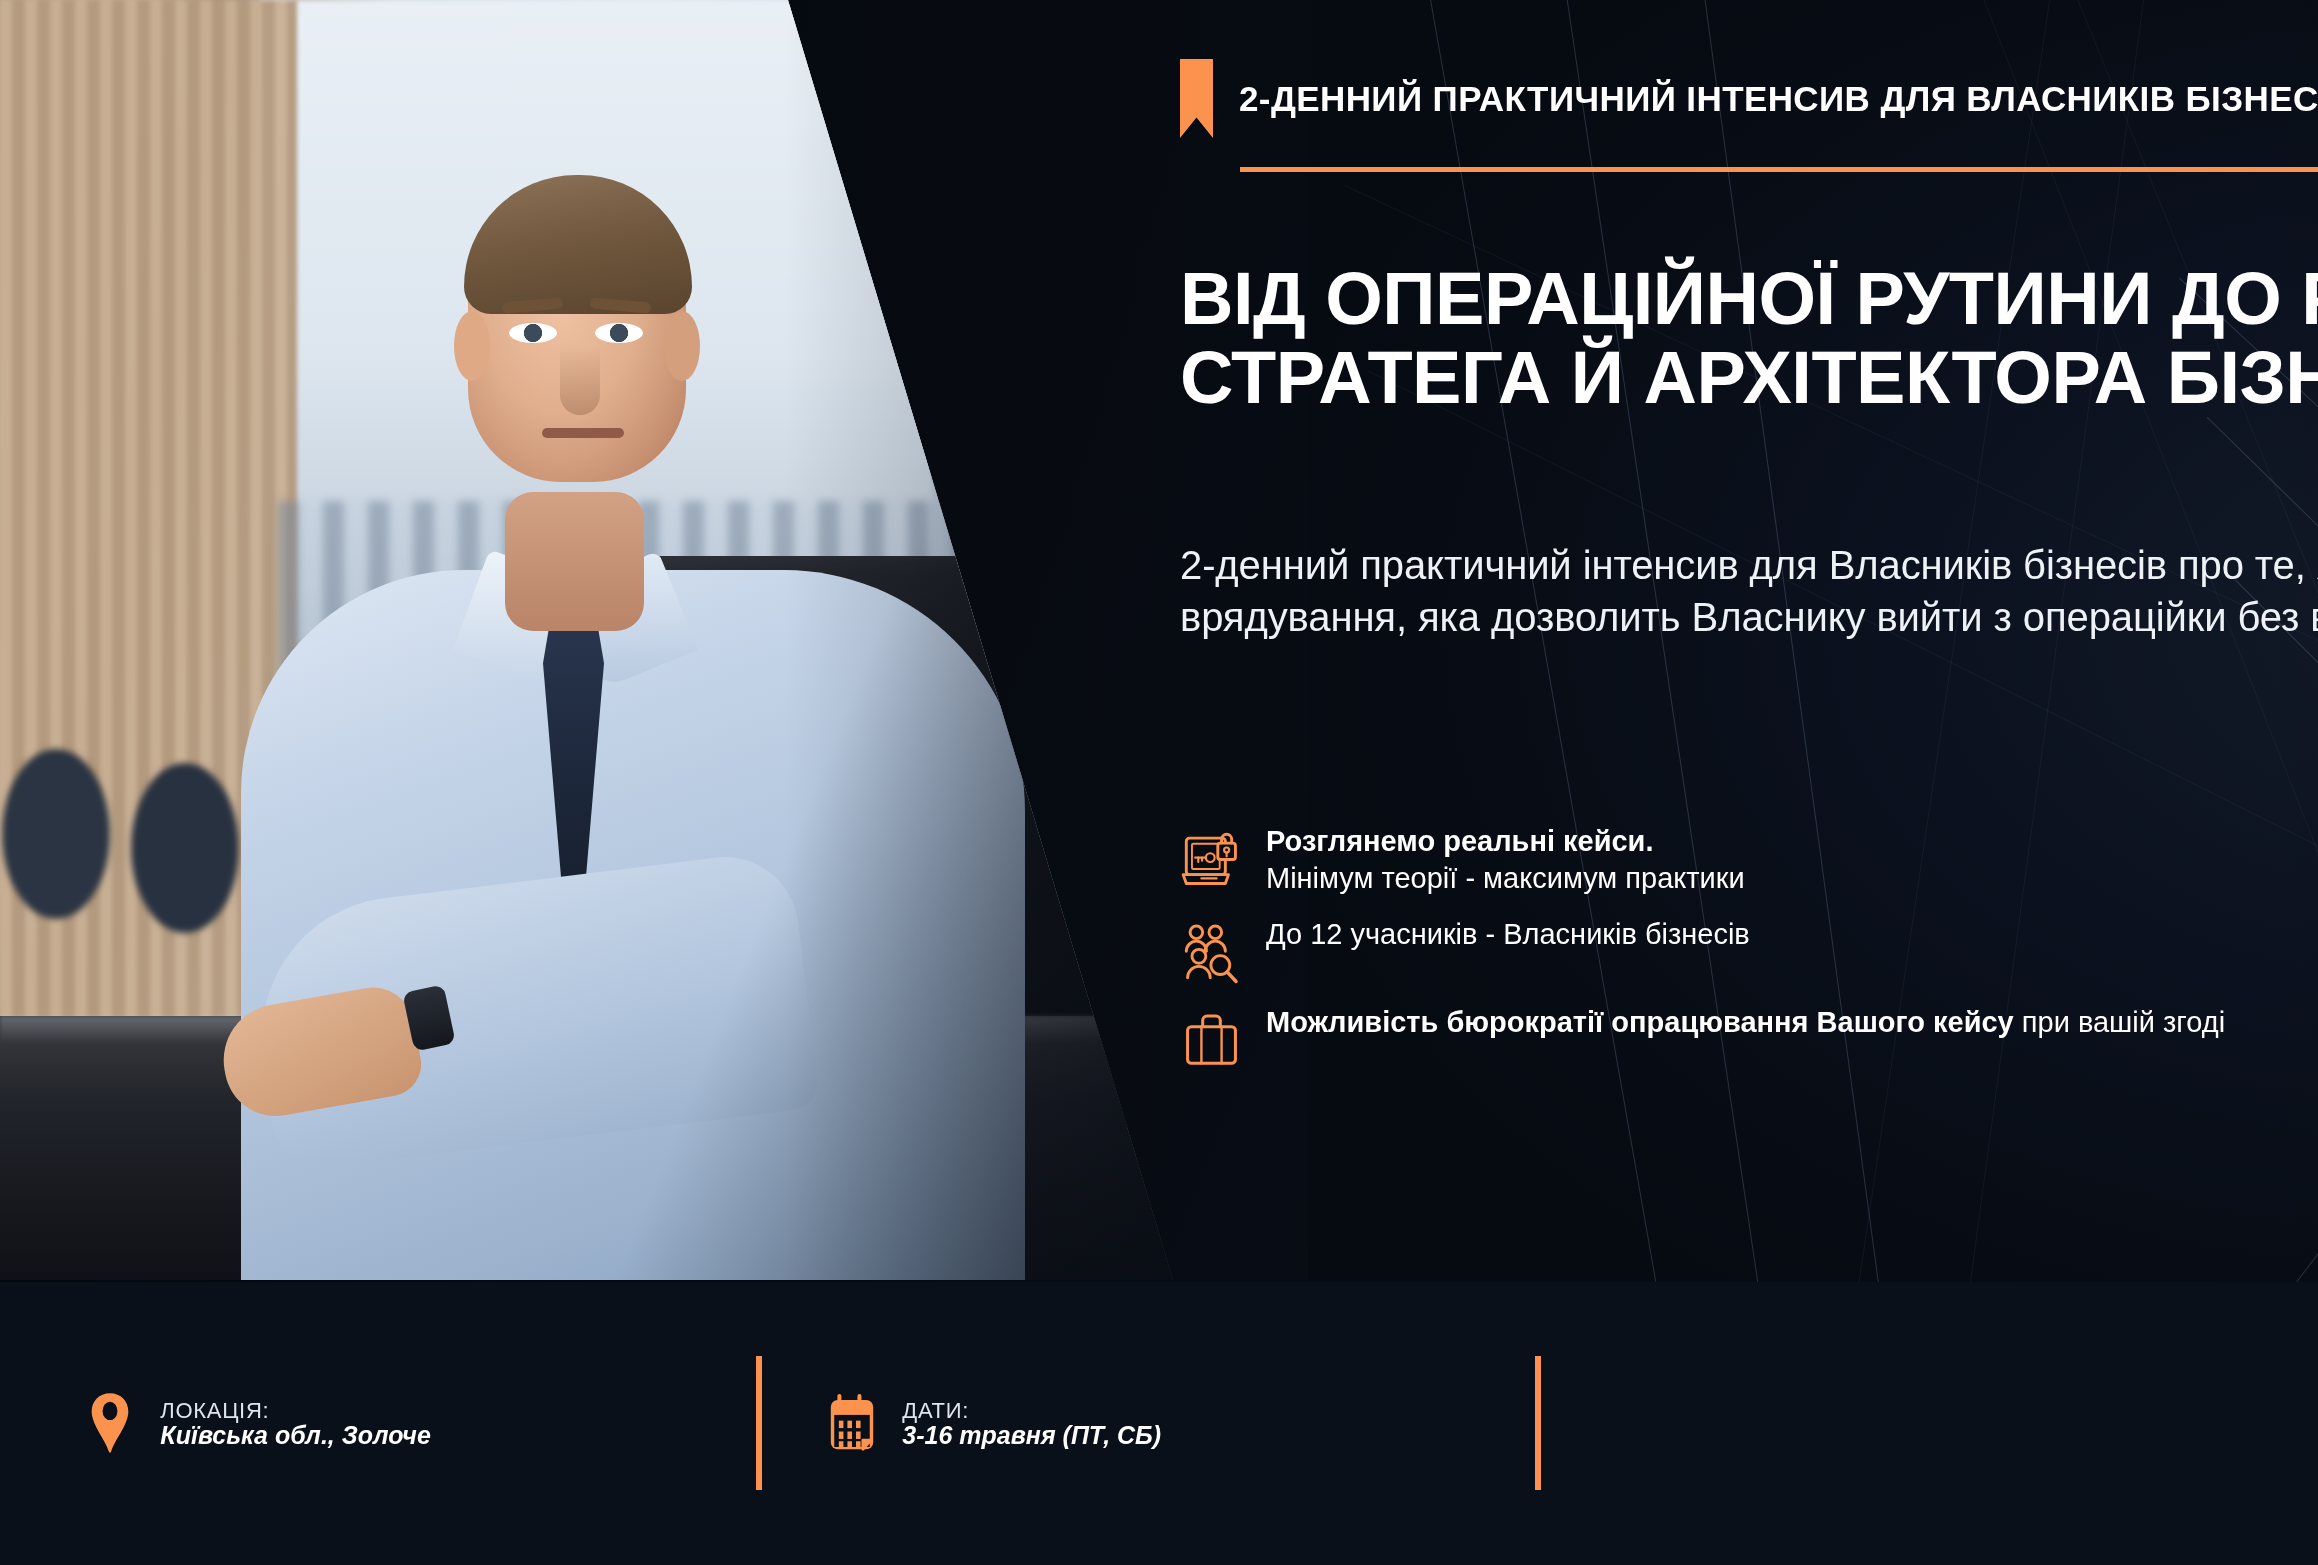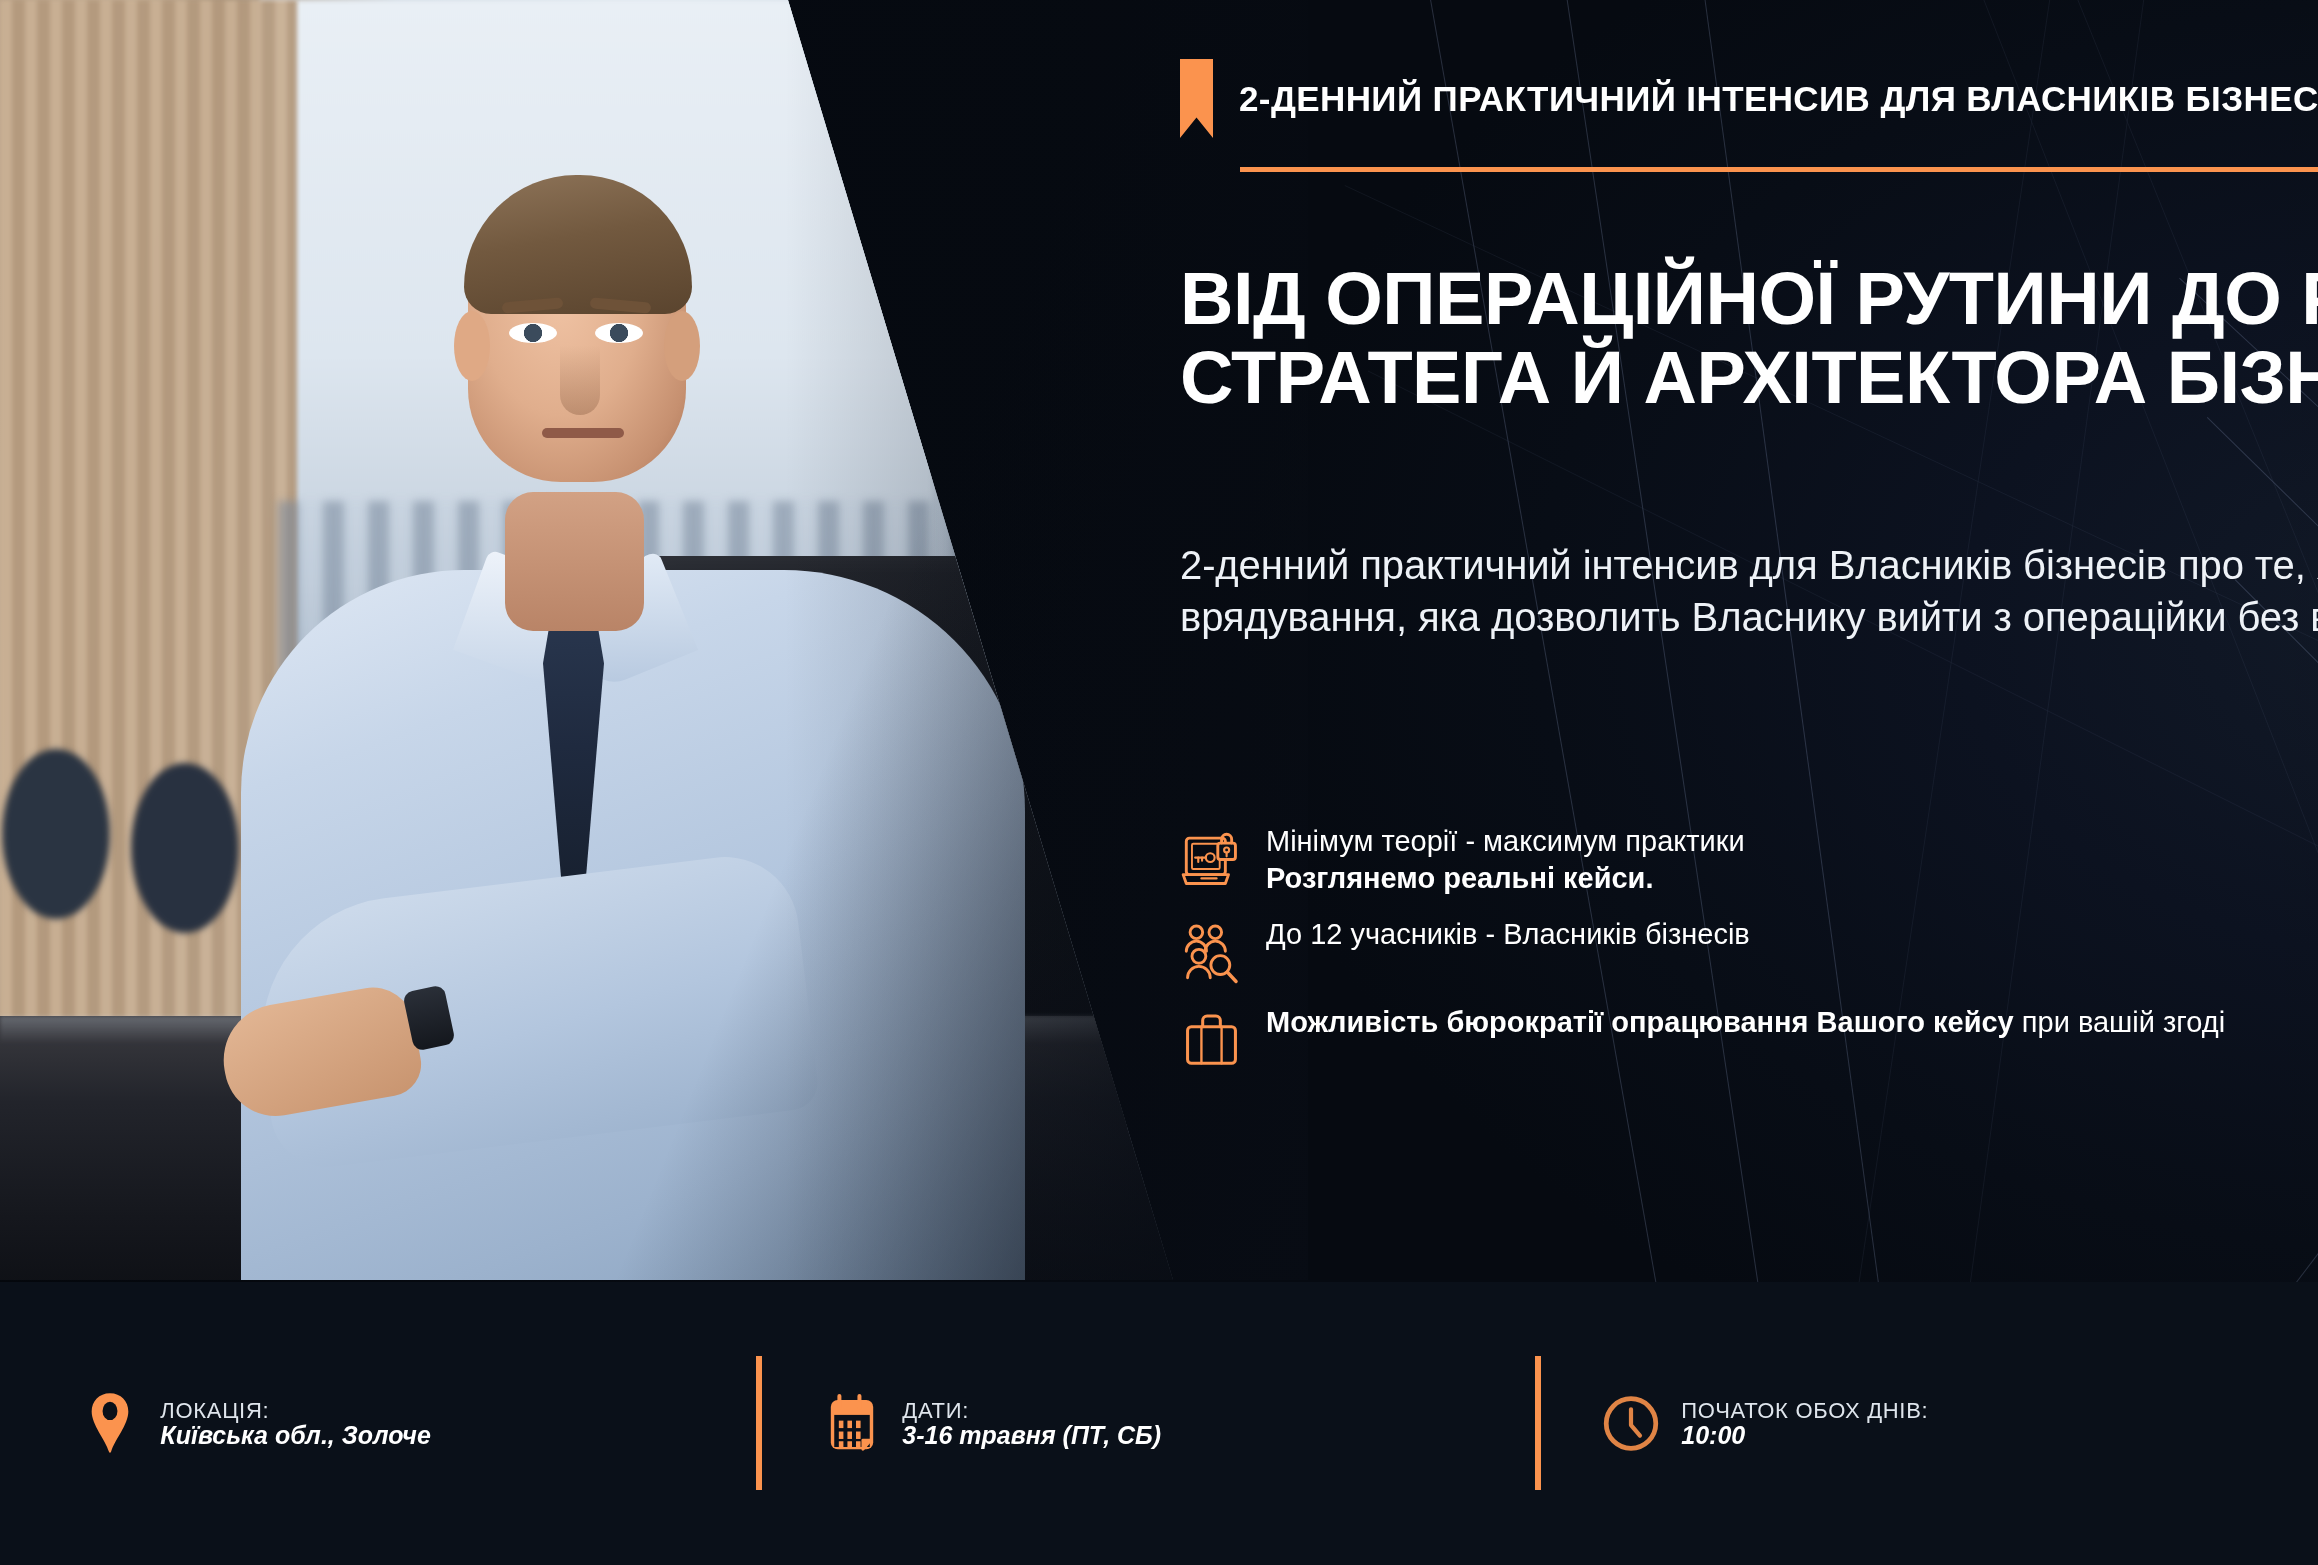--- a/index.html
+++ b/index.html
@@ -266,22 +266,22 @@
             <path d="M66 24v-6a8 8 0 0 1 16 0v6"></path>
             <circle cx="74" cy="35" r="4" stroke-width="3.4"></circle>
             <path d="M74 39v6" stroke-width="3.4"></path>
             <circle cx="48" cy="47" r="7" stroke-width="3.4"></circle>
             <path d="M41 47H24" stroke-width="3.4"></path>
             <path d="M29 47v7" stroke-width="3.4"></path>
             <path d="M35 47v5" stroke-width="3.4"></path>
           </svg>
         </span>
         <span class="feat-txt">
+          <span class="ln"><b>Розглянемо реальні кейси.</b></span>
           <span class="ln">Мінімум теорії - максимум практики</span>
-          <span class="ln"><b>Розглянемо реальні кейси.</b></span>
         </span>
       </div>
 
       <div class="feat">
         <span class="feat-ico">
           <svg viewBox="0 0 100 100" fill="none" stroke="#fb934e" stroke-width="4.6" stroke-linecap="round" stroke-linejoin="round">
             <circle cx="26" cy="18" r="10"></circle>
             <circle cx="56" cy="18" r="10"></circle>
             <path d="M10 48a16 16 0 0 1 32 0"></path>
             <path d="M40 48a16 16 0 0 1 32 0"></path>
@@ -350,28 +350,16 @@
         </svg>
       </span>
       <span class="meta-txt">
         <span class="meta-label">ДАТИ:</span>
         <span class="meta-value">3-16 травня (ПТ, СБ)</span>
       </span>
     </div>
 
     <div class="vdiv" style="left:1535px;"></div>
 
-    <div class="meta" style="left:1602px;">
-      <span class="meta-ico">
-        <svg viewBox="0 0 110 110" fill="none" stroke="#e08445" stroke-width="9" stroke-linecap="round" stroke-linejoin="round">
-          <circle cx="55" cy="55" r="47"></circle>
-          <path d="M55 28v30l17 20" stroke-width="8"></path>
-        </svg>
-      </span>
-      <span class="meta-txt">
-        <span class="meta-label">ПОЧАТОК ОБОХ ДНІВ:</span>
-        <span class="meta-value">10:00</span>
-      </span>
-    </div>
 
   </div>
 </div>
 
 
 </body></html>

